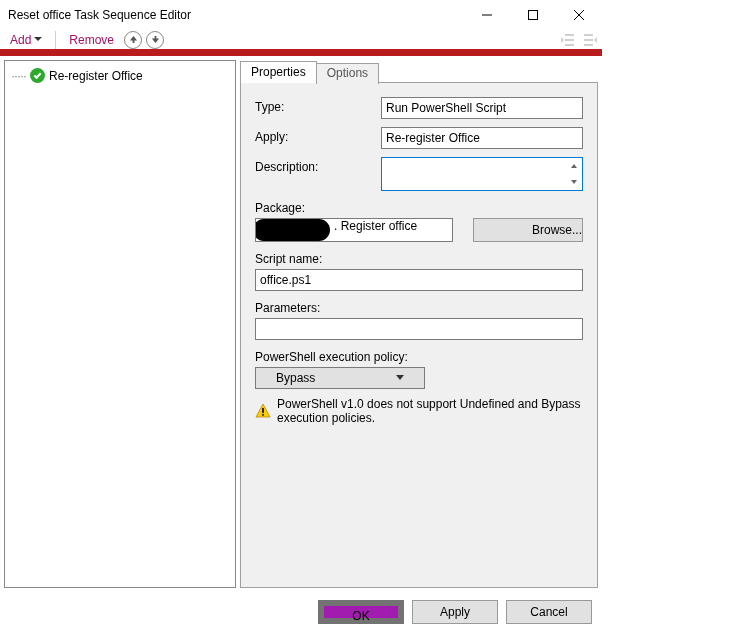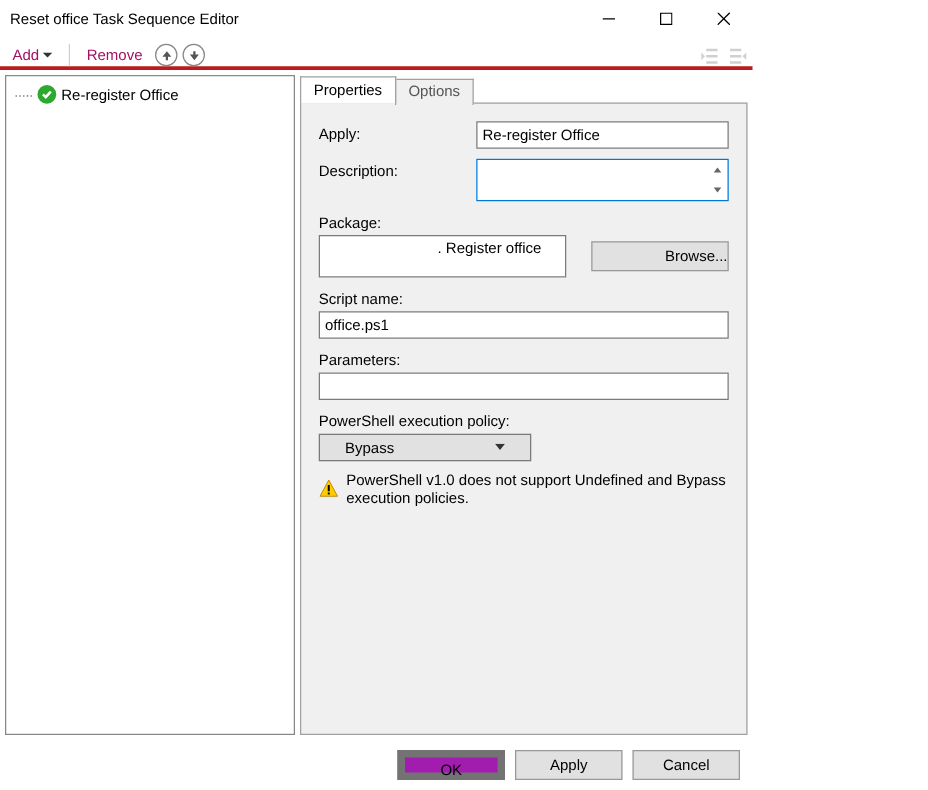--- a/index.html
+++ b/index.html
@@ -3,21 +3,21 @@
 <meta charset="utf-8">
 <style>
 * { box-sizing: border-box; font-family: "Segoe UI", Tahoma, sans-serif; font-size: 12px; }
 body { margin: 0; background: #fff; }
 .window { width: 602px; height: 632px; background: #fff; display: flex; flex-direction: column; }
 .titlebar { height: 30px; display: flex; align-items: center; padding-left: 8px; }
 .titlebar .title { flex: 1; font-size: 12px; color: #000; }
 .titlebar .winbtn { width: 46px; height: 30px; display: flex; align-items: center; justify-content: center; }
 .titlebar .winbtn svg { width: 10px; height: 10px; }
 
-.toolbar { height: 26px; display: flex; align-items: flex-end; border-bottom: 3px solid #b91c1c; padding: 0 4px; gap: 4px; }
+.toolbar { height: 26px; display: flex; align-items: center; border-bottom: 7px solid #b91c1c; padding: 0 4px; gap: 4px; }
 .toolbar .tb-btn { padding: 2px 6px; color: #a31064; display: inline-flex; align-items: center; gap: 3px; }
 .toolbar .drop { width: 8px; display: inline-flex; }
 .toolbar .sep { width: 1px; height: 18px; background: #d0d0d0; margin: 0 3px; }
 .toolbar .icon-circle { width: 18px; height: 18px; border: 1px solid #888; border-radius: 50%; display: inline-flex; align-items: center; justify-content: center; }
 .toolbar .icon-circle svg { width: 9px; height: 9px; }
 .toolbar .right-icons { display: flex; gap: 6px; margin-left: auto; }
 .toolbar .right-icons .ri { width: 16px; height: 16px; opacity: 0.3; }
 
 .body-row { flex: 1; display: flex; min-height: 0; }
 .tree-pane { width: 232px; border: 1px solid #888; margin: 4px 2px 4px 4px; background: #fff; padding: 6px 4px; overflow: auto; }
@@ -35,21 +35,21 @@
 .row { display: flex; align-items: flex-start; margin-bottom: 8px; gap: 6px; }
 .lbl { width: 120px; padding-top: 3px; color: #000; }
 .inp { flex: 1; height: 22px; border: 1px solid #7a7a7a; background: #fff; padding: 2px 4px; line-height: 16px; }
 .textarea { flex: 1; height: 34px; border: 1px solid #0078d7; background: #fff; position: relative; }
 .textarea .spin { position: absolute; right: 0; top: 0; bottom: 0; width: 16px; display: flex; flex-direction: column; }
 .textarea .spin div { flex: 1; display: flex; align-items: center; justify-content: center; }
 .textarea .spin svg { width: 8px; height: 6px; fill: #666; }
 
 .stack-lbl { margin-top: 10px; margin-bottom: 3px; color: #000; }
 .pkg-row { display: flex; gap: 20px; align-items: center; }
-.pkg-box { flex: 1; height: 24px; border: 1px solid #7a7a7a; background: #fff; display: flex; align-items: flex-end; padding: 16px; position: relative; overflow: hidden; }
+.pkg-box { flex: 1; height: 24px; border: 1px solid #7a7a7a; background: #fff; display: flex; align-items: flex-start; padding: 0; position: relative; overflow: hidden; }
 .pkg-box .blackout { width: 76px; height: 100%; background: #000; border-radius: 9px 11px 11px 9px; margin-left: -2px; }
 .pkg-box .pkg-text { padding-left: 4px; }
 .browse-btn { width: 110px; height: 24px; border: 1px solid #999; background: #e1e1e1; text-align: right; line-height: 22px; }
 
 .sel { width: 170px; height: 22px; border: 1px solid #7a7a7a; background: #e1e1e1; display: flex; align-items: center; padding: 0 20px; justify-content: space-between; }
 .sel svg { width: 8px; height: 6px; fill: #333; }
 
 .warn-row { display: flex; align-items: center; gap: 6px; margin-top: 8px; }
 .warn-icon { width: 16px; height: 16px; }
 .warn-icon svg { width: 16px; height: 16px; }
@@ -140,20 +140,24 @@
       </div>
     </div>
 
     <div class="form-pane">
       <div class="tabstrip">
         <div class="tab">Properties</div>
         <div class="tab inactive">Options</div>
       </div>
       <div class="tabcontent">
 
+        <div class="row">
+          <span class="lbl">Type:</span>
+          <div class="inp">Run PowerShell Script</div>
+        </div>
 
         <div class="row">
           <span class="lbl">Apply:</span>
           <input class="inp" value="Re-register Office" style="">
         </div>
 
         <div class="row">
           <span class="lbl">Description:</span>
           <div class="textarea">
             <div class="spin">

